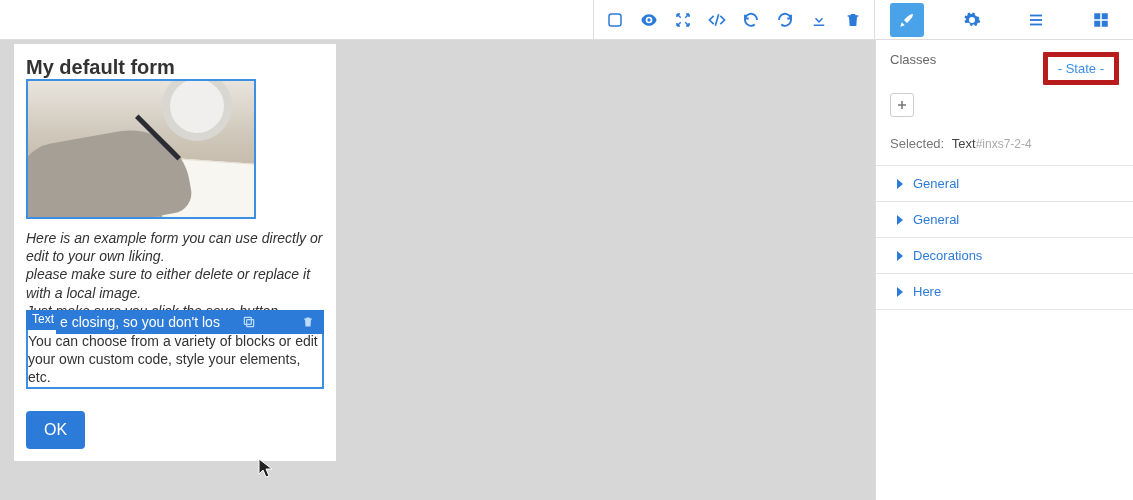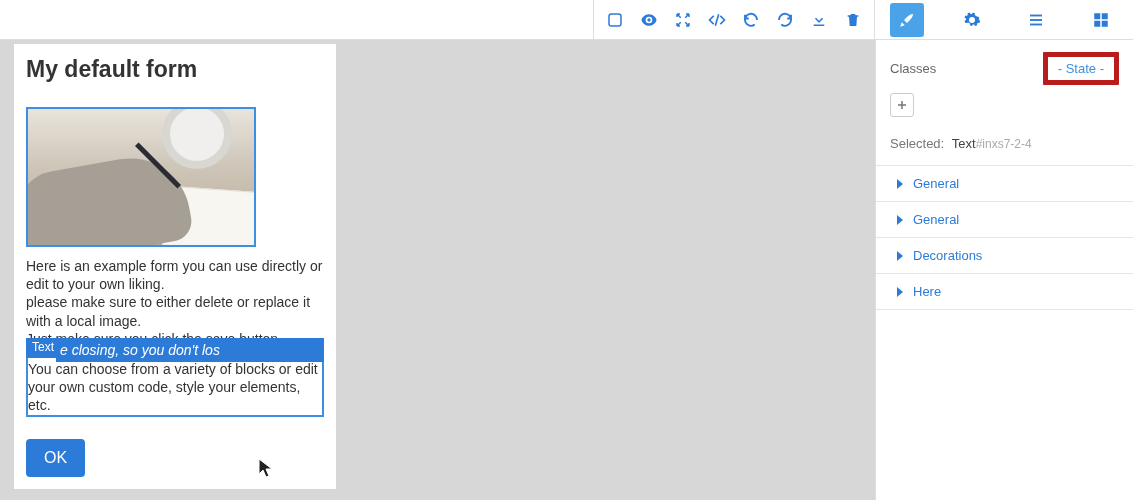--- a/index.html
+++ b/index.html
@@ -12,42 +12,42 @@
   .topbar-tools { display: flex; align-items: center; border-right: 1px solid #ddd; padding: 0 4px; }
   .topbar-right { display: flex; align-items: center; }
   .icon-btn { width: 34px; height: 34px; display: flex; align-items: center; justify-content: center; color: #2d7bd8; cursor: pointer; border-radius: 3px; }
   .icon-btn.active { background: #4aa3e8; color: #fff; }
   .right-panel-tabs { display: flex; align-items: center; width: 258px; justify-content: space-around; }
 
   
   .mainrow { flex: 1; display: flex; overflow: hidden; }
   .canvas-wrap { flex: 1; background: #d7d7d7; padding: 4px 0 0 14px; overflow: hidden; position: relative; }
   .form-card { width: 322px; background: #fff; padding: 12px; font-size: 14px; position: relative; }
-  .form-card h2 { font-size: 23px; font-weight: 700; margin-bottom: 24px; }
+  .form-card h2 { font-size: 20px; font-weight: 700; margin-bottom: 0; }
   .img-placeholder { width: 230px; height: 140px; border: 2px solid #3b90e3; margin-bottom: 10px; position: relative; overflow: hidden; }
   .desk { position: absolute; inset: 0; background: linear-gradient(180deg, #e8e4dd 0%, #cfc7ba 40%, #b6a994 100%); }
   .cup { position: absolute; top: -10px; right: 22px; width: 70px; height: 70px; border-radius: 50%; background: #f0efee; border: 8px solid #d9d7d1; }
   .hand { position: absolute; left: -10px; bottom: -8px; width: 170px; height: 90px; background: #a59f95; border-radius: 40px 60px 20px 20px / 40px 60px 20px 20px; transform: rotate(-10deg); }
   .pen { position: absolute; left: 100px; top: 54px; width: 60px; height: 5px; background: #2b2b33; transform: rotate(45deg); }
   .paper { position: absolute; right: -10px; bottom: -4px; width: 100px; height: 60px; background: #f8f6f0; border: 1px solid #e5e1d7; transform: rotate(4deg); }
 
-  .desc-block { line-height: 1.3; }
+  .desc-block { line-height: 1.3; font-style: italic; }
   .sel-block { position: relative; border: 2px solid #3b90e3; margin-top: 2px; padding: 0; line-height: 1.3; }
   .sel-badge { position: absolute; left: -2px; top: -14px; height: 20px; display: flex; align-items: center; }
   .sel-badge .lbl { background: #2d7bd8; color: #fff; font-size: 12px; padding: 2px 6px; }
-  .sel-toolbar { position: absolute; top: -14px; right: -2px; left: 28px; height: 24px; background: #2d7bd8; display: flex; align-items: center; justify-content: flex-start; gap: 10px; padding: 0 8px; color: #bedcfa; font-style: italic; }
+  .sel-toolbar { position: absolute; top: -14px; right: -2px; left: 28px; height: 24px; background: #2d7bd8; display: flex; align-items: center; justify-content: space-between; gap: 10px; padding: 0 8px; color: #bedcfa; }
   .sel-toolbar .covered-text { position: absolute; left: 4px; top: 0; height: 24px; display: flex; align-items: center; color: #fff; font-size: 14px; background: #2d7bd8; padding-right: 4px; }
   .mini-icon { width: 16px; height: 16px; display: inline-flex; align-items: center; justify-content: center; cursor: pointer; color: #bedcfa; }
   .cursor { position: absolute; left: 258px; top: 418px; pointer-events: none; }
 
   .ok-btn { margin-top: 22px; background: #2d7bd8; color: #fff; border: none; border-radius: 4px; padding: 10px 18px; font-size: 16px; cursor: pointer; }
 
   
   .right-panel { width: 258px; border-left: 1px solid #ddd; display: flex; flex-direction: column; font-size: 13px; color: #666; }
-  .classes-row { display: flex; align-items: center; justify-content: space-between; padding: 12px 14px 8px; }
+  .classes-row { display: flex; align-items: flex-start; justify-content: space-between; padding: 12px 14px 8px; }
   .state-btn { border: 5px solid #b91c1c; color: #3b90e3; background: #fff; padding: 4px 10px; border-radius: 1px; font-size: 13px; cursor: pointer; }
   .add-btn { margin: 0 14px 8px; width: 24px; height: 24px; border: 1px solid #ccc; border-radius: 3px; background: #fff; display: flex; align-items: center; justify-content: center; color: #777; cursor: pointer; }
   .selected-row { padding: 4px 14px 14px; color: #777; font-size: 13px; margin-top: 7px; }
   .selected-row .type { color: #444; margin-left: 4px; }
   .selected-row .idref { color: #aaa; font-size: 12px; }
   .accordion { border-top: 1px solid #e5e5e5; }
   .acc-item { border-bottom: 1px solid #e5e5e5; padding: 10px 21px; color: #2d7bd8; display: flex; align-items: center; gap: 10px; cursor: pointer; }
   .tri { width: 0; height: 0; border-top: 5px solid transparent; border-bottom: 5px solid transparent; border-left: 6px solid #2d7bd8; }
 
   svg { display: block; }

